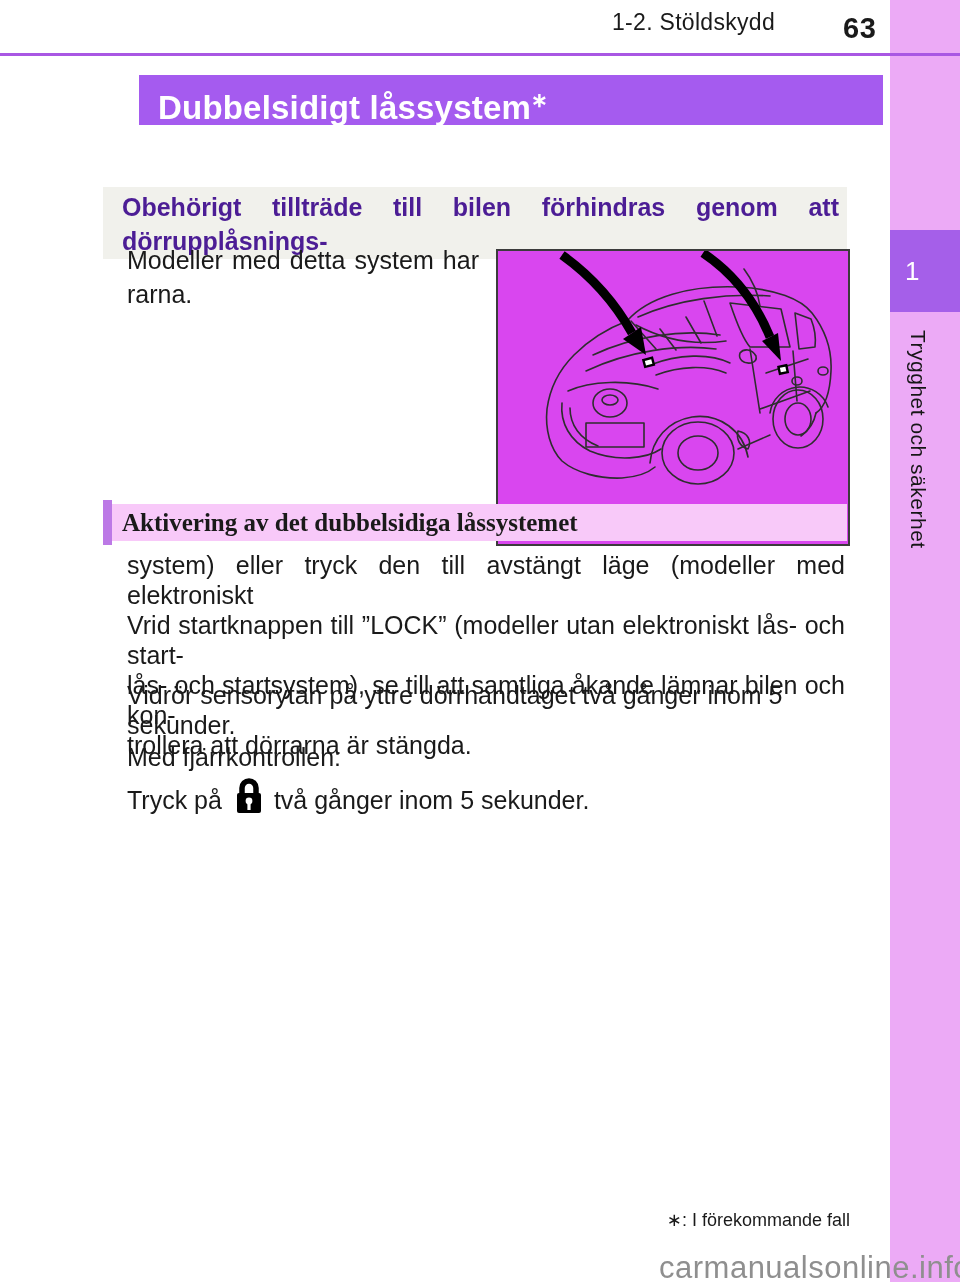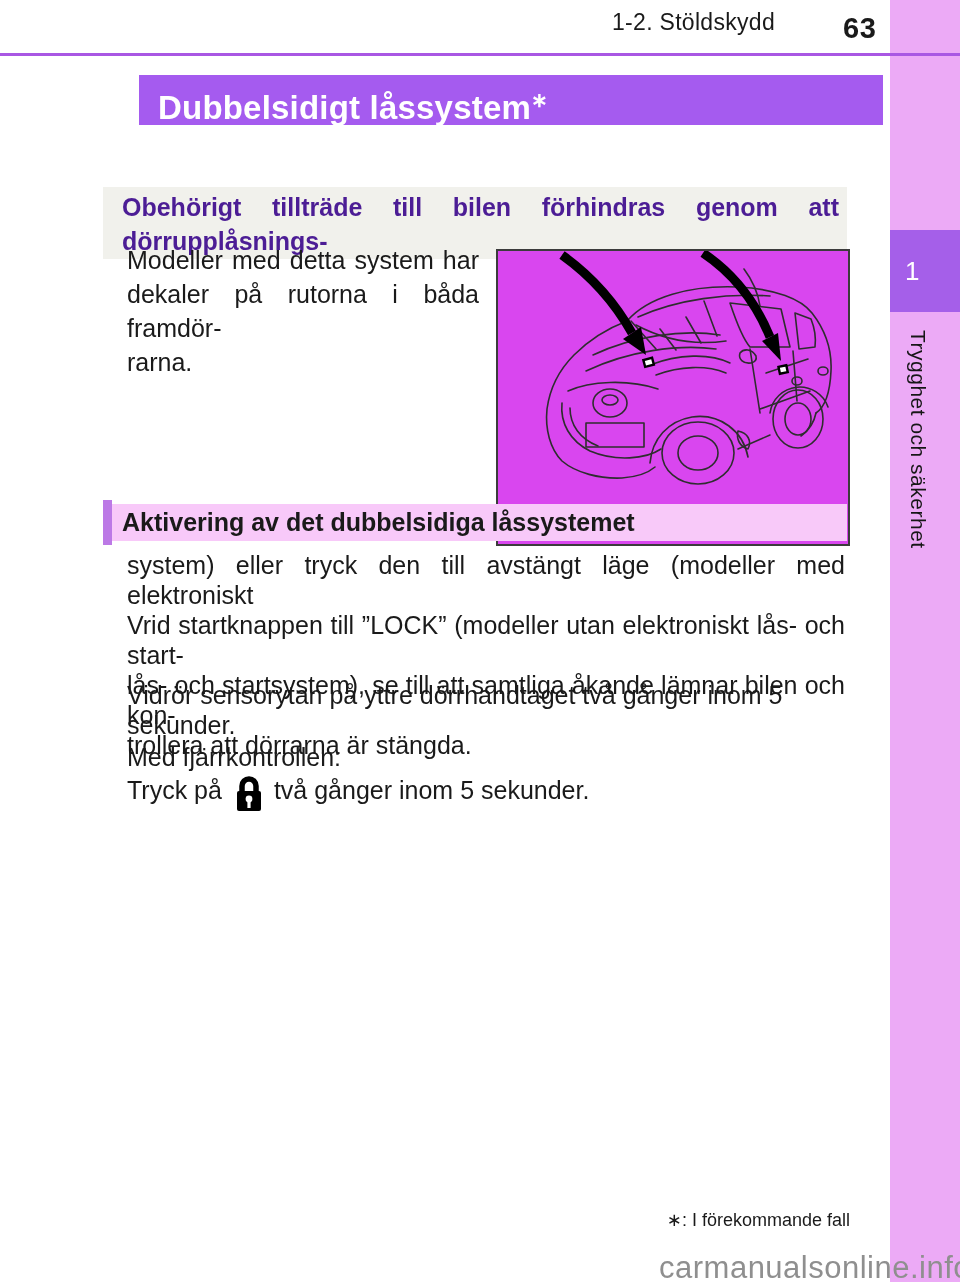--- a/index.html
+++ b/index.html
@@ -38,30 +38,30 @@
   
   .intro{left:127px;top:243px;width:352px;font-size:25px;line-height:34px;}
 
   
   .figure{left:496px;top:249px;width:354px;height:297px;border:2px solid #3c3c3c;
     box-sizing:border-box;background:#d946ef;}
   .figure-code{position:absolute;right:7px;bottom:4px;font-size:17px;color:#111;}
 
   
   .section-hdr{left:103px;top:504px;width:744px;height:37px;background:#f8c9f9;
-    font-weight:bold;font-size:25px;line-height:37px;padding-left:19px;box-sizing:border-box;}
+    font-weight:bold;font-size:25px;line-height:37px;padding-left:19px;box-sizing:border-box;font-family:Liberation Serif, serif;}
   .section-hdr .accent{position:absolute;left:0;top:-4px;width:9px;height:45px;background:#bc79e6;}
 
   
   .para{font-size:25px;line-height:30px;width:718px;}
   .p-activation{left:127px;top:550px;}
   .p-lockfn{left:127px;top:680px;}
   .p-remote{left:127px;top:742px;}
   .stretch{text-align:justify;text-align-last:justify;}
-  .remote-line2{display:flex;align-items:flex-start;margin-top:3px;height:40px;}
+  .remote-line2{display:flex;align-items:flex-end;margin-top:3px;height:40px;}
   .remote-line2 .lock-svg{margin:0 10px 0 12px;}
 
   
   .footnote{right:110px;top:1209px;font-size:18px;}
   .watermark{left:659px;top:1250px;font-size:31px;color:#8f8f8f;z-index:5;letter-spacing:.5px;}
 
   
   .sketch{stroke:#2e2e2e;fill:none;stroke-width:1.6;stroke-linecap:round;stroke-linejoin:round;}
 </style>
 </head>
@@ -80,21 +80,20 @@
 <div class="abs title-bar">
   <span>Dubbelsidigt låssystem</span><sup>∗</sup>
 </div>
 
 <div class="abs summary-box">
     <div class="stretch">Obehörigt tillträde till bilen förhindras genom att dörrupplåsnings-</div>
   </div>
 
 <div class="abs intro">
     <div class="stretch">Modeller med detta system har</div>
-    <div class="stretch">dekaler på rutorna i båda framdör-</div>
     <div>rarna.</div>
   </div>
 
 <div class="abs figure">
   <svg width="350" height="235" viewBox="0 0 350 235">
 
     <path class="sketch" d="M129,70 C150,46 192,34 240,36 C278,38 303,48 314,62 C328,80 334,100 333,120 C332,142 327,156 318,162"></path>
     <path class="sketch" d="M129,70 C108,78 90,90 76,104 C62,118 52,136 49,158 C47,178 52,198 64,210 C78,222 102,228 124,227 C138,226 150,222 157,216"></path>
     <path class="sketch" d="M140,66 C180,48 230,42 272,45"></path>
 

